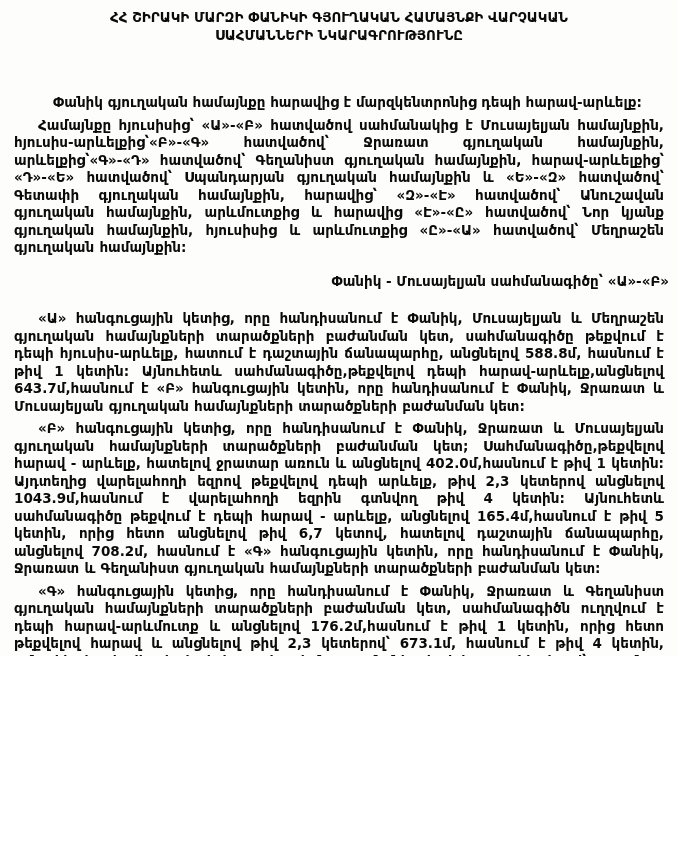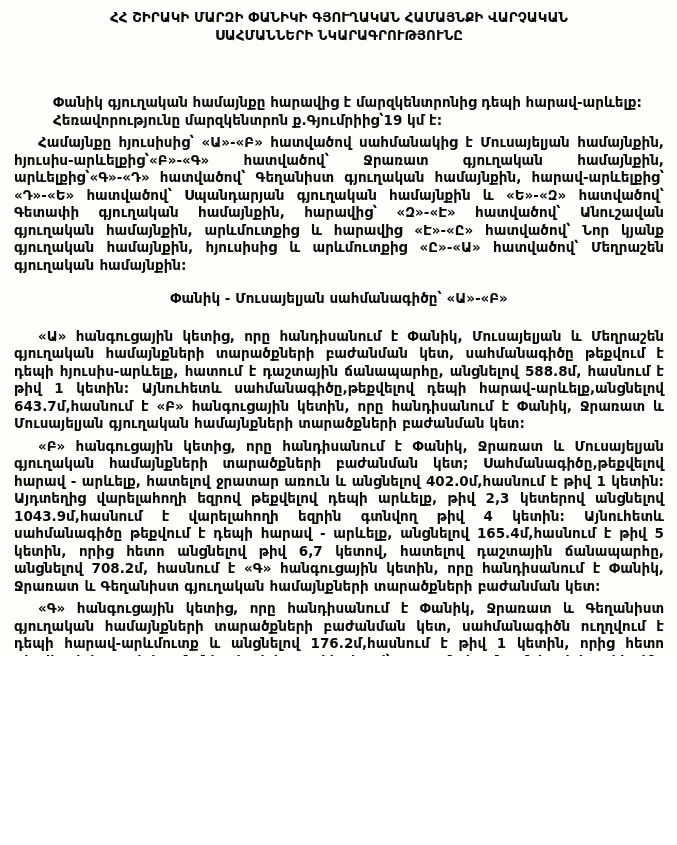--- a/index.html
+++ b/index.html
@@ -33,38 +33,37 @@
     padding-left: 44px;
     text-align: left;
   }
   .body-para {
     margin: 5px;
     text-align: justify;
     text-indent: 24px;
     word-spacing: 0.5px;
   }
   .section-heading {
-    text-align: center;
+    text-align: right;
     font-size: 13.5px;
     font-weight: bold;
     margin: 16px 0 20px 0;
   }
 </style>
 </head>
 <body>
 
 <div class="page">
 
   <h1 class="doc-title">
     <span>ՀՀ ՇԻՐԱԿԻ ՄԱՐԶԻ ՓԱՆԻԿԻ ԳՅՈՒՂԱԿԱՆ ՀԱՄԱՅՆՔԻ ՎԱՐՉԱԿԱՆ</span><br>
     <span>ՍԱՀՄԱՆՆԵՐԻ ՆԿԱՐԱԳՐՈՒԹՅՈՒՆԸ</span>
   </h1>
 
   <p class="intro-line">Փանիկ գյուղական համայնքը հարավից է մարզկենտրոնից դեպի հարավ-արևելք:</p>
-  <p class="intro-line">Հեռավորությունը մարզկենտրոն ք.Գյումրիից՝19 կմ է:</p>
 
   <p class="body-para">Համայնքը հյուսիսից՝ «Ա»-«Բ» հատվածով սահմանակից է Մուսայելյան համայնքին, հյուսիս-արևելքից՝«Բ»-«Գ» հատվածով՝ Ջրառատ գյուղական համայնքին, արևելքից՝«Գ»-«Դ» հատվածով՝ Գեղանիստ գյուղական համայնքին, հարավ-արևելքից՝ «Դ»-«Ե» հատվածով՝ Սպանդարյան գյուղական համայնքին և «Ե»-«Զ» հատվածով՝ Գետափի գյուղական համայնքին, հարավից՝ «Զ»-«Է» հատվածով՝ Անուշավան գյուղական համայնքին, արևմուտքից և հարավից «Է»-«Ը» հատվածով՝ Նոր կյանք գյուղական համայնքին, հյուսիսից և արևմուտքից «Ը»-«Ա» հատվածով՝ Մեղրաշեն գյուղական համայնքին:</p>
 
   <h2 class="section-heading">Փանիկ - Մուսայելյան սահմանագիծը՝  «Ա»-«Բ»</h2>
   <p class="body-para">«Ա» հանգուցային կետից, որը հանդիսանում է Փանիկ, Մուսայելյան և Մեղրաշեն  գյուղական համայնքների տարածքների բաժանման կետ, սահմանագիծը թեքվում է դեպի հյուսիս-արևելք, հատում է դաշտային ճանապարհը, անցնելով 588.8մ, հասնում է թիվ 1 կետին: Այնուհետև սահմանագիծը,թեքվելով դեպի հարավ-արևելք,անցնելով 643.7մ,հասնում է «Բ» հանգուցային կետին, որը հանդիսանում է Փանիկ, Ջրառատ և Մուսայելյան գյուղական համայնքների տարածքների բաժանման կետ:</p>
 
   <p class="body-para">«Բ» հանգուցային կետից, որը հանդիսանում է Փանիկ, Ջրառատ և Մուսայելյան գյուղական համայնքների տարածքների բաժանման կետ; Սահմանագիծը,թեքվելով  հարավ - արևելք, հատելով ջրատար առուն և անցնելով 402.0մ,հասնում է թիվ 1 կետին: Այդտեղից վարելահողի եզրով թեքվելով դեպի արևելք, թիվ 2,3 կետերով անցնելով 1043.9մ,հասնում է վարելահողի եզրին գտնվող թիվ 4 կետին: Այնուհետև սահմանագիծը թեքվում է դեպի հարավ - արևելք, անցնելով 165.4մ,հասնում է թիվ 5 կետին, որից հետո անցնելով թիվ 6,7 կետով, հատելով դաշտային ճանապարհը, անցնելով 708.2մ, հասնում է «Գ» հանգուցային կետին, որը հանդիսանում է Փանիկ, Ջրառատ և Գեղանիստ գյուղական համայնքների տարածքների բաժանման կետ:</p>
 
   <p class="body-para">«Գ» հանգուցային կետից, որը հանդիսանում է Փանիկ, Ջրառատ և Գեղանիստ գյուղական համայնքների տարածքների բաժանման կետ, սահմանագիծն ուղղվում է դեպի հարավ-արևմուտք և անցնելով 176.2մ,հասնում է թիվ 1 կետին, որից հետո թեքվելով հարավ և անցնելով թիվ 2,3 կետերով՝ 673.1մ, հասնում է թիվ 4 կետին, այնուհետև թեքվելով դեպի հարավ-արևմուտք,անցնելով թիվ 5,6,7 կետերով՝488.9մ,այլ հողերի  տարածքով հասնում է թիվ 8 կետին: Թիվ 8 կետից սահմանագիծը թեքվում է դեպի հարավ-արևելք և անցնելով 186.2մ, հասնում է թիվ 9 կետին: Այդտեղից ուղղվելով դեպի հարավ-արևմուտք, վարելահողերի եզրով և թիվ 10,11 կետերով և անցնելով 832.3մ, հասնում է թիվ 12 կետին, որից հետո քիչ թեքվելով հարավ-արևելք, հատելով Գյումրի-Գեղանիստ միջհամայնքային ճանապարհը, այնուհետև</p>
 

